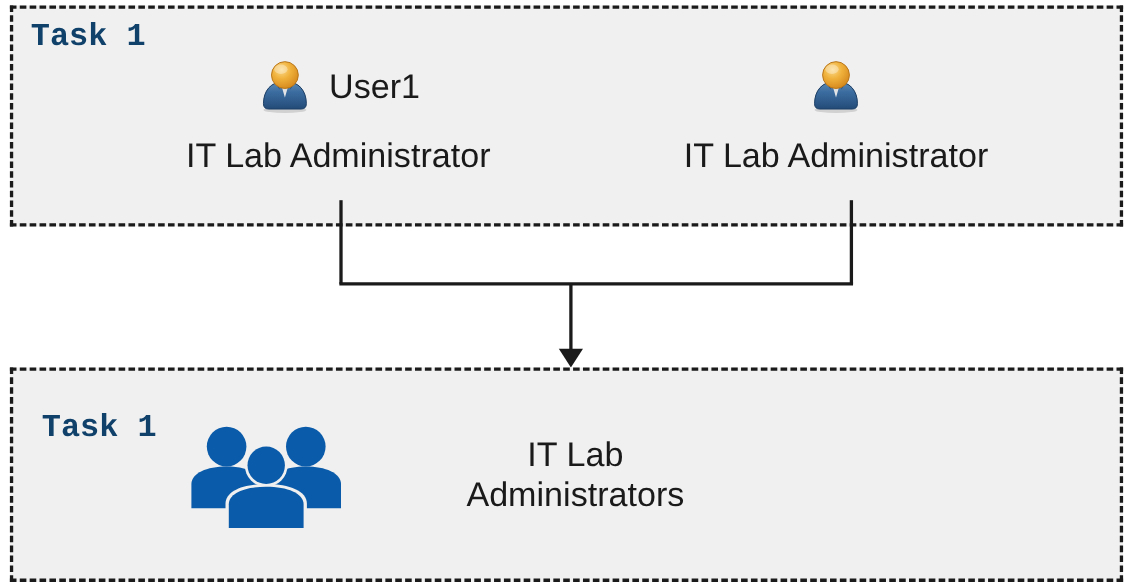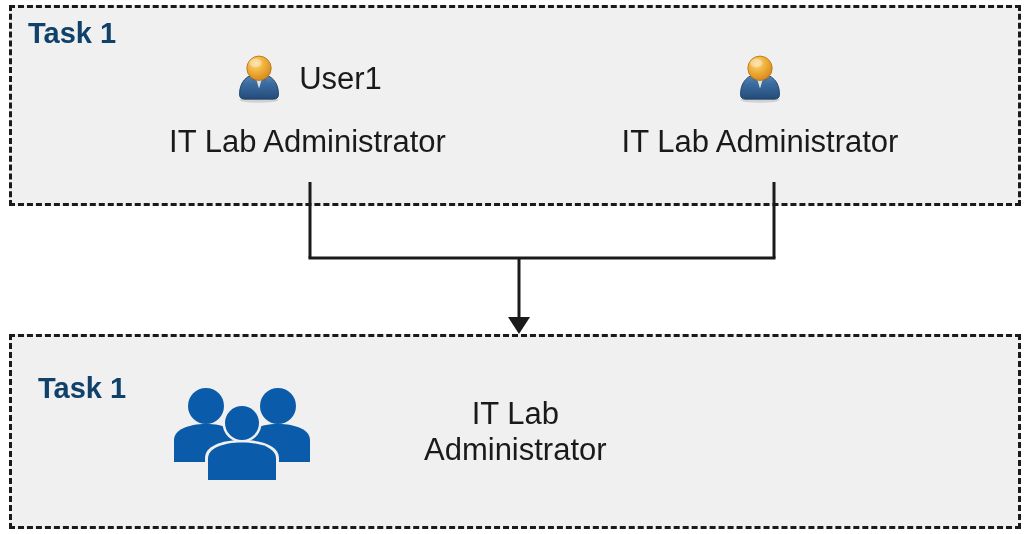--- a/index.html
+++ b/index.html
@@ -33,21 +33,21 @@
   }
   #task2-box {
     left: 9px;
     top: 334px;
     width: 1012px;
     height: 195px;
   }
 
   .task-label {
     position: absolute;
-    font-family: Liberation Sans, sans-serif;
+    font-family: Liberation Mono, monospace;
     font-weight: bold;
     font-size: 29px;
     color: #10416b;
     letter-spacing: 0px;
     white-space: nowrap;
   }
   #task1-label { left: 28px; top: 17px; }
   #task2-label { left: 38px; top: 372px; }
 
   
@@ -214,16 +214,16 @@
 
       <circle cx="108" cy="26" r="18" fill="#0a5ba9"></circle>
       <path d="M76 82 L76 60 C76 50 90 44 108 44 C126 44 140 50 140 60 L140 82 Z" fill="#0a5ba9"></path>
 
       <circle cx="72" cy="43" r="19.5" fill="#f0f0f0"></circle>
       <circle cx="72" cy="43" r="17" fill="#0a5ba9"></circle>
       <path d="M35 102 L35 78 C35 66.5 50.5 60 72 60 C93.5 60 109 66.5 109 78 L109 102 Z" fill="#f0f0f0"></path>
       <path d="M38 100 L38 78.5 C38 68.5 52.5 62.5 72 62.5 C91.5 62.5 106 68.5 106 78.5 L106 100 Z" fill="#0a5ba9"></path>
     </svg>
     <div id="group-label">IT Lab
-Administrator</div>
+Administrators</div>
   </div>
 
 </div>
 
 </body></html>

